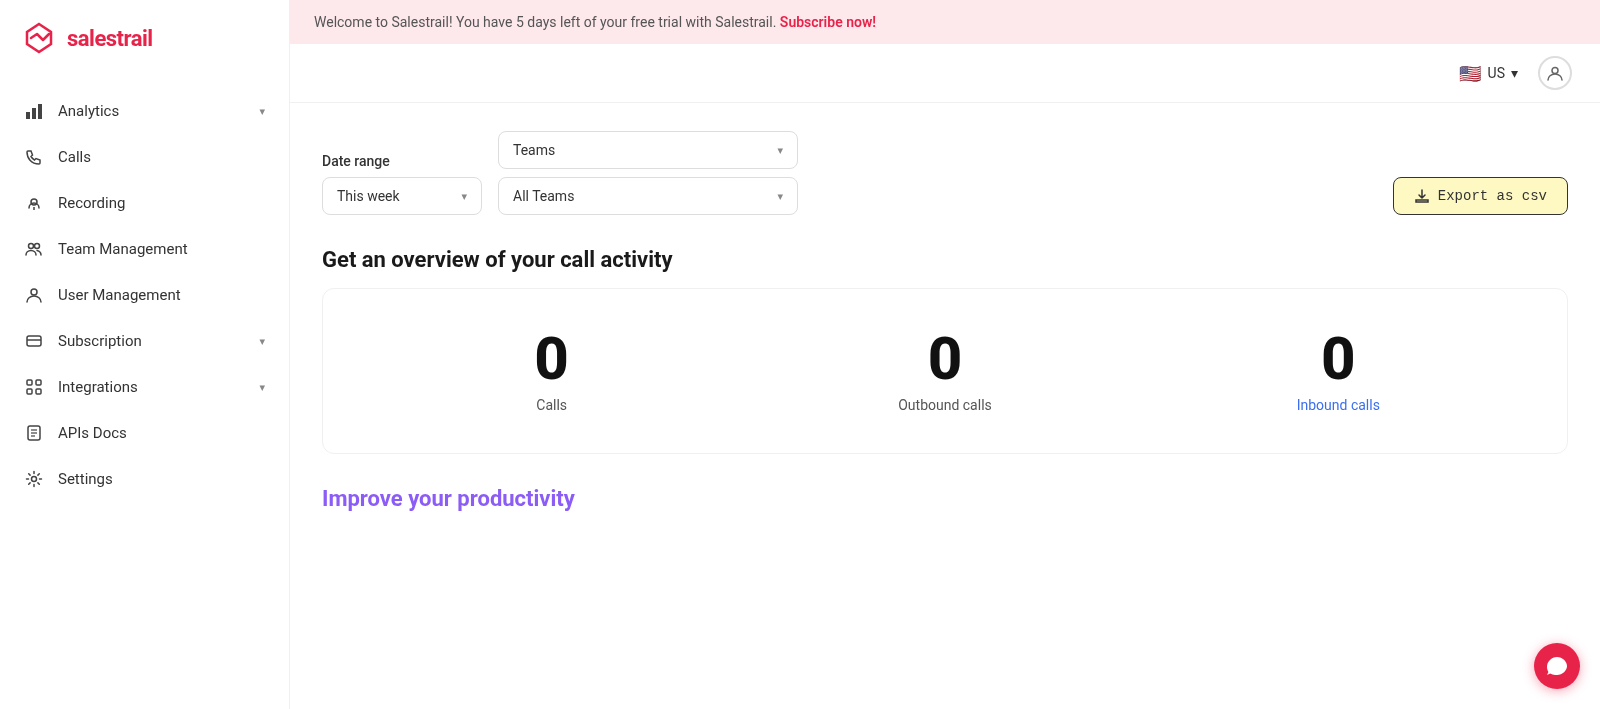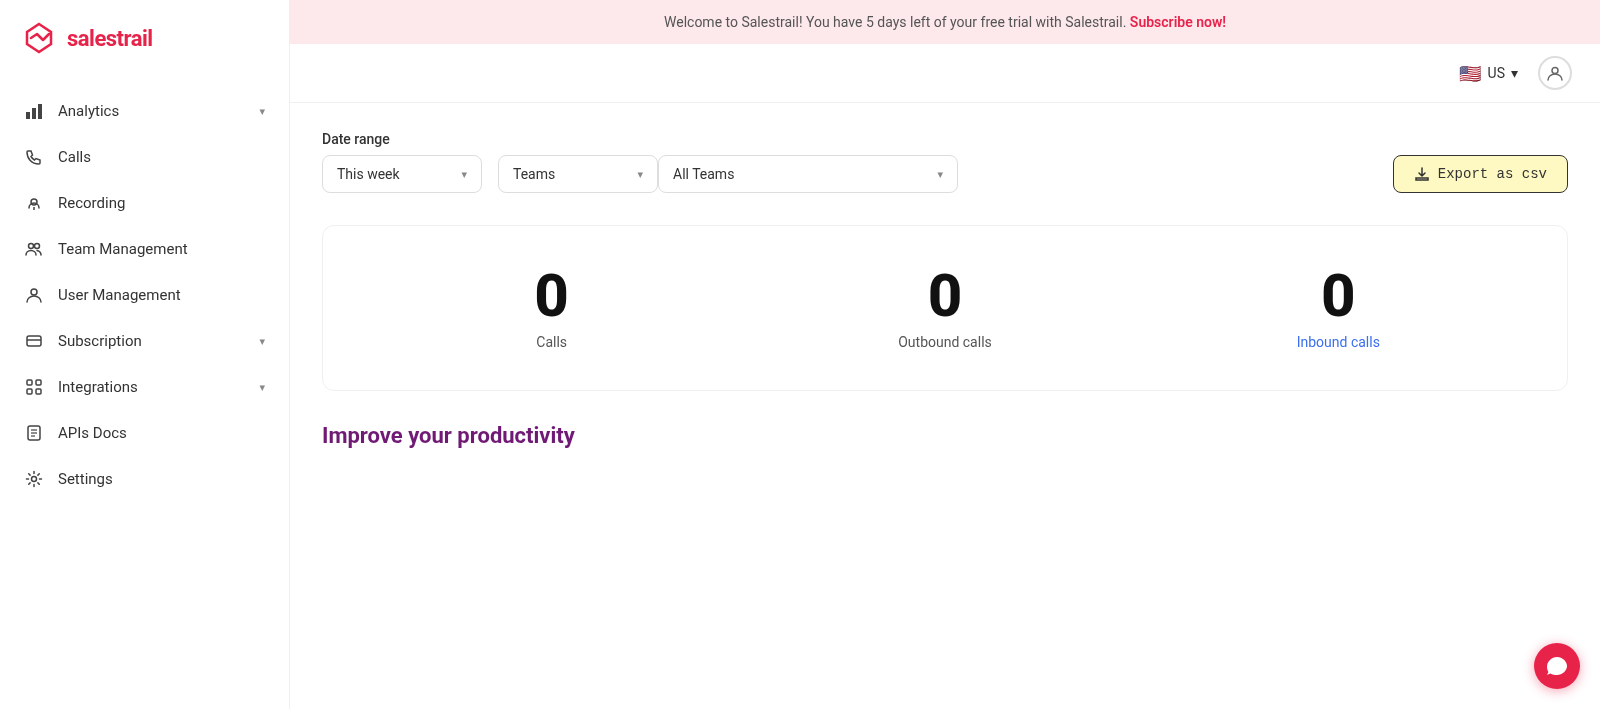--- a/index.html
+++ b/index.html
@@ -58,21 +58,21 @@
       display: flex;
       flex-direction: column;
       overflow: hidden;
       background: #fff;
     }
 
     
     .banner {
       background: #fde8ec;
       padding: 14px 24px;
-      text-align: center;
+      text-align: left;
       font-size: 14px;
       color: #555;
     }
     .banner a { color: #e8234a; font-weight: 600; text-decoration: none; }
 
     
     .topbar {
       display: flex;
       justify-content: flex-end;
       align-items: center;
@@ -192,21 +192,21 @@
     }
     .stat-label {
       font-size: 14px;
       color: #555;
     }
     .stat-label.inbound { color: #3b6fef; }
 
     .section-title-2 {
       font-size: 22px;
       font-weight: 700;
-      color: #701a75;
+      color: #8b5cf6;
     }
 
     
     .chat-bubble {
       position: fixed;
       bottom: 20px;
       right: 20px;
       width: 46px;
       height: 46px;
       background: #e8234a;
@@ -215,20 +215,22 @@
       align-items: center;
       justify-content: center;
       cursor: pointer;
       color: white;
       font-size: 20px;
       box-shadow: 0 2px 12px rgba(232,35,74,0.4);
     }
 
     .select-reps-row {
       display: flex;
+      gap: 8px;
+      flex-direction: column;
     }
   </style>
 </head>
 <body>
 
 <div class="sidebar">
   <div class="logo-area">
 
     <svg class="logo-icon" viewBox="0 0 36 36" fill="none" xmlns="http://www.w3.org/2000/svg">
       <polygon points="18,4 30,12 30,24 18,32 6,24 6,12" stroke="#e8234a" stroke-width="2.5" fill="none"></polygon>
@@ -392,20 +394,21 @@
 
       <button class="export-btn">
         <svg width="16" height="16" viewBox="0 0 16 16" fill="none">
           <path d="M8 2v8M5 7l3 3 3-3" stroke="#333" stroke-width="1.5" stroke-linecap="round" stroke-linejoin="round"></path>
           <path d="M2 12h12v2H2z" stroke="#333" stroke-width="1.5" fill="none"></path>
         </svg>
         <span>Export as csv</span>
       </button>
     </div>
 
+    <h2 class="section-title">Get an overview of your call activity</h2>
     <div class="stats-card">
       <div class="stat-item">
         <span class="stat-number">0</span>
         <span class="stat-label">Calls</span>
       </div>
       <div class="stat-item">
         <span class="stat-number">0</span>
         <span class="stat-label">Outbound calls</span>
       </div>
       <div class="stat-item">

